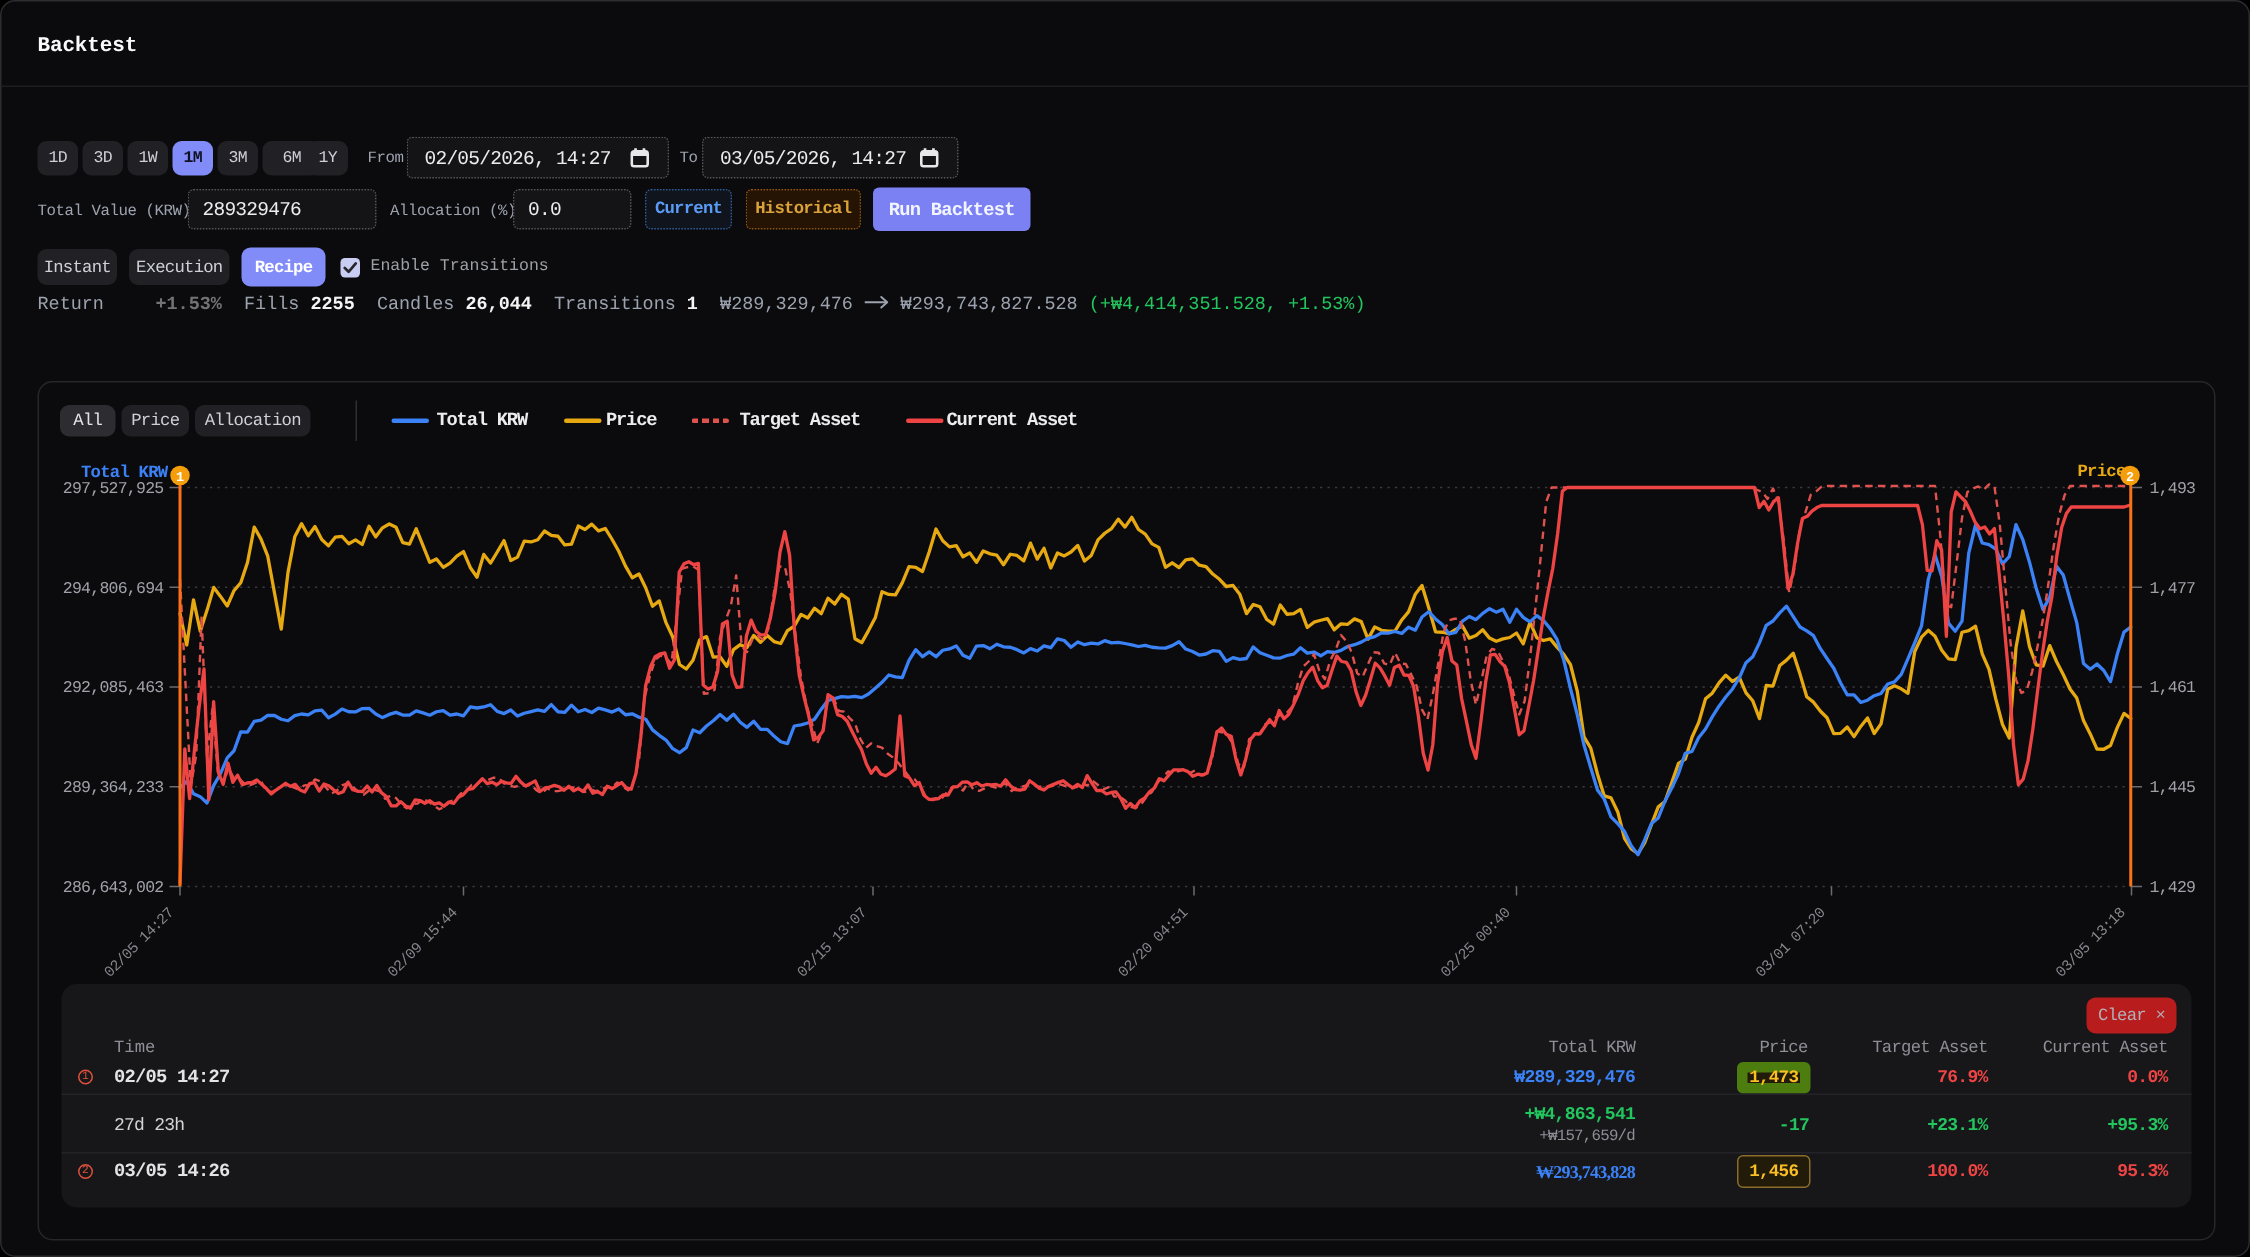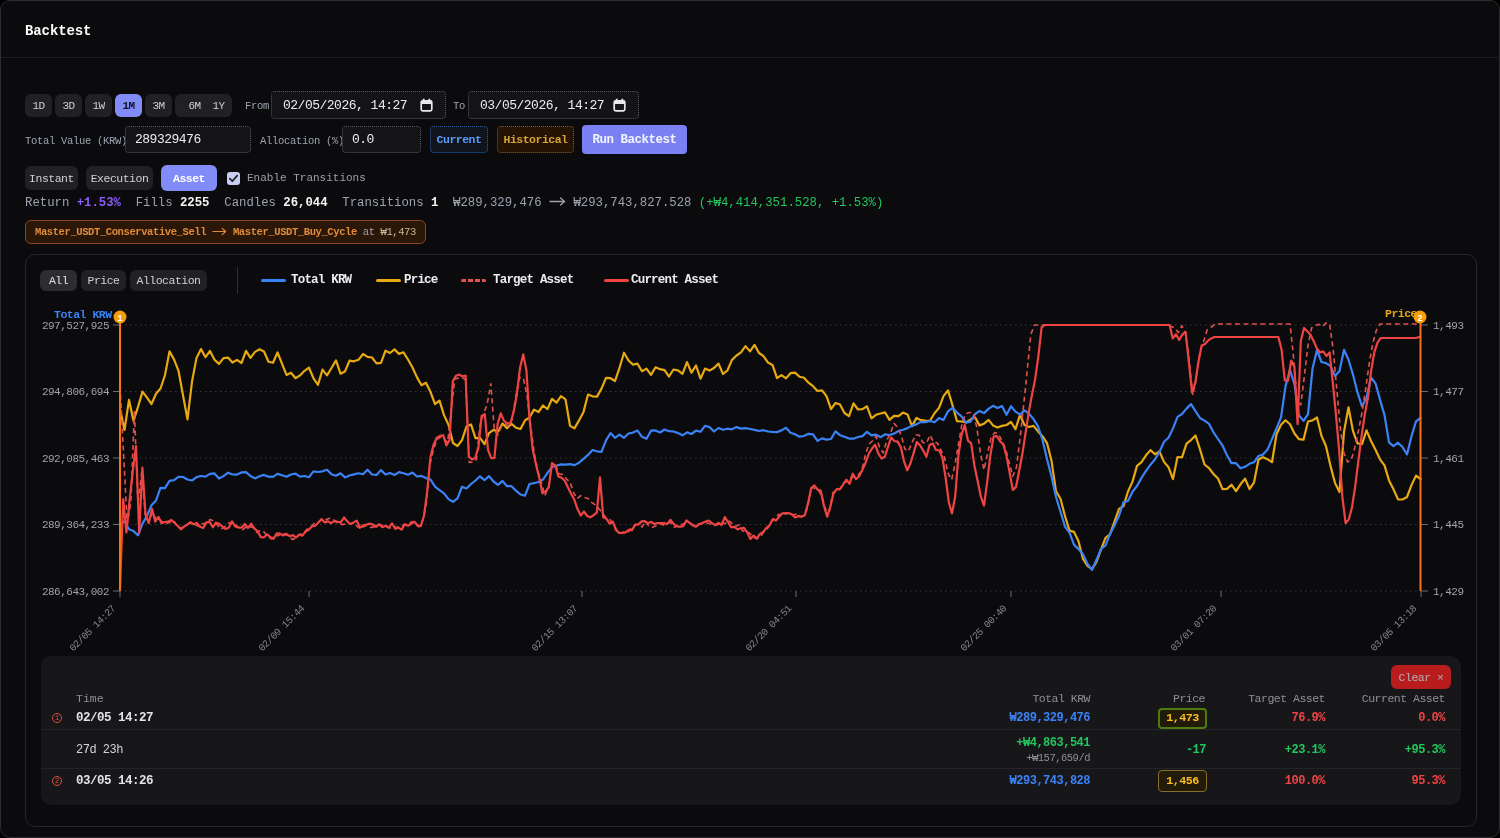--- a/index.html
+++ b/index.html
@@ -41,41 +41,31 @@
   <div class="abs lbl" style="left:24px; top:134px;">Total Value (KRW)</div>
   <div class="abs inp" style="left:124px; top:125px; width:126px; height:27px; padding-left:9px;">289329476</div>
   <div class="abs lbl" style="left:259px; top:134px;">Allocation (%)</div>
   <div class="abs inp" style="left:341px; top:125px; width:79px; height:27px; padding-left:9px;">0.0</div>
   <div class="abs" style="left:429px; top:125px; width:58px; height:27px; background:#10151d; border:1.5px dotted #2f5f9b; border-radius:4px; color:#5b9bf8; font-size:11.5px; font-weight:bold; display:flex; align-items:center; justify-content:center; letter-spacing:-0.5px;">Current</div>
   <div class="abs" style="left:496px; top:125px; width:77px; height:27px; background:#251403; border:1.5px dotted #8f5516; border-radius:4px; color:#d9a23b; font-size:11.5px; font-weight:bold; display:flex; align-items:center; justify-content:center; letter-spacing:-0.5px;">Historical</div>
   <div class="abs" style="left:581px; top:124px; width:105px; height:29px; background:#7b80f3; border-radius:4px; color:#f2f5ff; font-size:12.5px; font-weight:bold; display:flex; align-items:center; justify-content:center; letter-spacing:-0.5px;">Run Backtest</div>
 
   <div class="abs btn" style="left:24px; top:165px; width:53px; height:24px; font-size:11.5px;">Instant</div>
   <div class="abs btn" style="left:85px; top:165px; width:67px; height:24px; font-size:11.5px;">Execution</div>
-  <div class="abs" style="left:160px; top:164px; width:56px; height:26px; background:#818cf8; border-radius:6px; color:#fff; font-size:11.5px; font-weight:bold; display:flex; align-items:center; justify-content:center; letter-spacing:-0.5px;">Asset</div>
+  <div class="abs" style="left:160px; top:164px; width:56px; height:26px; background:#818cf8; border-radius:6px; color:#fff; font-size:11.5px; font-weight:bold; display:flex; align-items:center; justify-content:center; letter-spacing:-0.5px;">Recipe</div>
   <div class="abs" style="left:226px; top:171px; width:13px; height:13px; background:#c9cdf2; border-radius:3px;"><svg width="13" height="13" viewBox="0 0 13 13">
         <path d="M2.8 6.6 L5.4 9.2 L10.2 3.6" fill="none" stroke="#26262b" stroke-width="1.8" stroke-linecap="round" stroke-linejoin="round"></path>
       </svg></div>
   <div class="abs" style="left:246px; top:171px; color:#9da0a6; font-size:11px; letter-spacing:0;">Enable Transitions</div>
 
-  <div class="abs" style="left:24px; top:194.5px; font-size:12.3px; color:#9ca3af; white-space:pre;">Return <b style="color:#8b5cf6;">+1.53%</b>  Fills <b style="color:#f4f4f5;">2255</b>  Candles <b style="color:#f4f4f5;">26,044</b>  Transitions <b style="color:#f4f4f5;">1</b>  ₩289,329,476 <svg width="17" height="9" viewBox="0 0 17 9" style="vertical-align:-0.5px;">
+  <div class="abs" style="left:24px; top:194.5px; font-size:12.3px; color:#9ca3af; white-space:pre;">Return <b style="color:#737373;margin-left:27px;">+1.53%</b>  Fills <b style="color:#f4f4f5;">2255</b>  Candles <b style="color:#f4f4f5;">26,044</b>  Transitions <b style="color:#f4f4f5;">1</b>  ₩289,329,476 <svg width="17" height="9" viewBox="0 0 17 9" style="vertical-align:-0.5px;">
         <line x1="0.5" y1="4.5" x2="15" y2="4.5" stroke="currentColor" stroke-width="1.3"></line>
         <path d="M11.5 1 L15.5 4.5 L11.5 8" fill="none" stroke="currentColor" stroke-width="1.3" stroke-linejoin="round" stroke-linecap="round"></path>
       </svg> ₩293,743,827.528 <span style="color:#22c55e;">(+₩4,414,351.528, +1.53%)</span></div>
 
-  <div class="abs" style="left:24px; top:219px; height:24px; background:#2a1708; border:1px solid #8a4a1d; border-radius:6px; display:flex; align-items:center; padding:0 9px; font-size:10.5px; letter-spacing:-0.4px;">
-      <span style="color:#e08a3c; font-weight:bold;">Master_USDT_Conservative_Sell</span>
-      <span style="color:#e08a3c;">&nbsp;<svg width="15" height="9" viewBox="0 0 17 9" style="vertical-align:-1px;">
-          <line x1="0.5" y1="4.5" x2="15" y2="4.5" stroke="currentColor" stroke-width="1.3"></line>
-          <path d="M11.5 1 L15.5 4.5 L11.5 8" fill="none" stroke="currentColor" stroke-width="1.3" stroke-linejoin="round" stroke-linecap="round"></path>
-        </svg>&nbsp;</span>
-      <span style="color:#e08a3c; font-weight:bold;">Master_USDT_Buy_Cycle</span>
-      <span style="color:#9ca3af;">&nbsp;at&nbsp;</span>
-      <span style="color:#cbb699;">₩1,473</span>
-    </div>
 
   <div class="abs" style="left:24px; top:253px; width:1452px; height:573px; border:1px solid #26262b; border-radius:10px;"></div>
   <div class="abs btn" style="left:39px; top:269px; width:37px; height:21px; font-size:11.5px; background:#2c2c31; color:#e4e4e7;">All</div>
   <div class="abs btn" style="left:80px; top:269px; width:45px; height:21px; font-size:11.5px;">Price</div>
   <div class="abs btn" style="left:129px; top:269px; width:77px; height:21px; font-size:11.5px;">Allocation</div>
   <div class="abs" style="left:236px; top:266px; width:1px; height:27px; background:#2e2e33;"></div>
   <div class="abs" style="left:260px; top:278px; width:25px; height:3px; background:#3b82f6; border-radius:2px;"></div>
   <div class="abs" style="left:290px; top:272px; color:#ececef; font-size:12.5px; font-weight:bold; letter-spacing:-0.8px;">Total KRW</div>
   <div class="abs" style="left:375px; top:278px; width:25px; height:3px; background:#e7a912; border-radius:2px;"></div>
   <div class="abs" style="left:403px; top:272px; color:#ececef; font-size:12.5px; font-weight:bold; letter-spacing:-0.8px;">Price</div>
@@ -152,22 +142,22 @@
   <div class="abs" style="left:1004px; top:691px; width:320px; text-align:right; color:#8e8e96; font-size:11.5px; font-weight:normal; letter-spacing:-0.5px;">Target Asset</div>
   <div class="abs" style="left:1124px; top:691px; width:320px; text-align:right; color:#8e8e96; font-size:11.5px; font-weight:normal; letter-spacing:-0.5px;">Current Asset</div>
   <div class="abs" style="left:51px; top:712px; width:10px; height:10px; border:1px solid #dd513c; border-radius:50%; color:#dd513c; font-size:7.5px; display:flex; align-items:center; justify-content:center;">1</div>
   <div class="abs" style="left:51px; top:775px; width:10px; height:10px; border:1px solid #dd513c; border-radius:50%; color:#dd513c; font-size:7.5px; display:flex; align-items:center; justify-content:center;">2</div>
   <div class="abs" style="left:75px; top:710px; color:#e4e4e7; font-size:12.5px; font-weight:bold; letter-spacing:-0.5px;">02/05 14:27</div>
   <div class="abs" style="left:75px; top:742px; color:#d4d4d8; font-size:12px; letter-spacing:-0.5px;">27d 23h</div>
   <div class="abs" style="left:75px; top:773px; color:#e4e4e7; font-size:12.5px; font-weight:bold; letter-spacing:-0.5px;">03/05 14:26</div>
   <div class="abs" style="left:769px; top:710px; width:320px; text-align:right; color:#3b82f6; font-size:12px; font-weight:bold; letter-spacing:-0.5px;">₩289,329,476</div>
   <div class="abs" style="left:769px; top:735px; width:320px; text-align:right; color:#22c55e; font-size:12px; font-weight:bold; letter-spacing:-0.5px;">+₩4,863,541</div>
   <div class="abs" style="left:769px; top:751px; width:320px; text-align:right; color:#8e8e96; font-size:10.5px; font-weight:normal; letter-spacing:-0.5px;">+₩157,659/d</div>
-  <div class="abs" style="left:769px; top:773px; width:320px; text-align:right; color:#3b82f6; font-size:12px; font-weight:bold; letter-spacing:-0.5px;">₩293,743,828</div>
-  <div class="abs" style="left:1157px; top:706.5px; width:49px; height:21px; border:2px solid #4d7c0f; background:#221b0a; border-radius:4px; color:#fbbf24; font-size:11.7px; font-weight:bold; display:flex; align-items:center; justify-content:center; letter-spacing:-0.5px;">1,473</div>
+  <div class="abs" style="left:769px; top:773px; width:320px; text-align:right; color:#3b82f6; font-size:12px; font-weight:bold; letter-spacing:-0.5px;font-family:Liberation Serif, serif;">₩293,743,828</div>
+  <div class="abs" style="left:1157px; top:706.5px; width:49px; height:21px; border:7px solid #4d7c0f; background:#221b0a; border-radius:4px; color:#fbbf24; font-size:11.7px; font-weight:bold; display:flex; align-items:center; justify-content:center; letter-spacing:-0.5px;">1,473</div>
   <div class="abs" style="left:885px; top:742px; width:320px; text-align:right; color:#22c55e; font-size:12px; font-weight:bold; letter-spacing:-0.5px;">-17</div>
   <div class="abs" style="left:1157px; top:769px; width:49px; height:22px; border:1px solid #8a6d2a; background:#221b0a; border-radius:4px; color:#fbbf24; font-size:11.7px; font-weight:bold; display:flex; align-items:center; justify-content:center; letter-spacing:-0.5px;">1,456</div>
   <div class="abs" style="left:1004px; top:710px; width:320px; text-align:right; color:#ef4444; font-size:12px; font-weight:bold; letter-spacing:-0.5px;">76.9%</div>
   <div class="abs" style="left:1004px; top:742px; width:320px; text-align:right; color:#22c55e; font-size:12px; font-weight:bold; letter-spacing:-0.5px;">+23.1%</div>
   <div class="abs" style="left:1004px; top:773px; width:320px; text-align:right; color:#ef4444; font-size:12px; font-weight:bold; letter-spacing:-0.5px;">100.0%</div>
   <div class="abs" style="left:1124px; top:710px; width:320px; text-align:right; color:#ef4444; font-size:12px; font-weight:bold; letter-spacing:-0.5px;">0.0%</div>
   <div class="abs" style="left:1124px; top:742px; width:320px; text-align:right; color:#22c55e; font-size:12px; font-weight:bold; letter-spacing:-0.5px;">+95.3%</div>
   <div class="abs" style="left:1124px; top:773px; width:320px; text-align:right; color:#ef4444; font-size:12px; font-weight:bold; letter-spacing:-0.5px;">95.3%</div>
   <div class="abs" style="left:40px; top:727.5px; width:1420px; height:1px; background:#232328;"></div>
   <div class="abs" style="left:40px; top:767px; width:1420px; height:1px; background:#232328;"></div>

